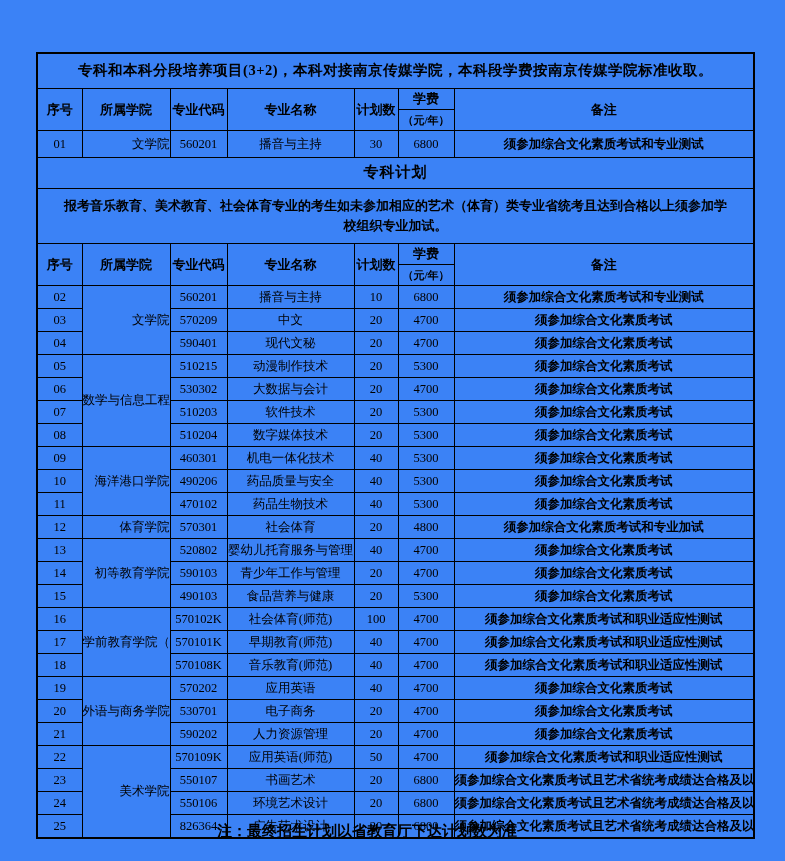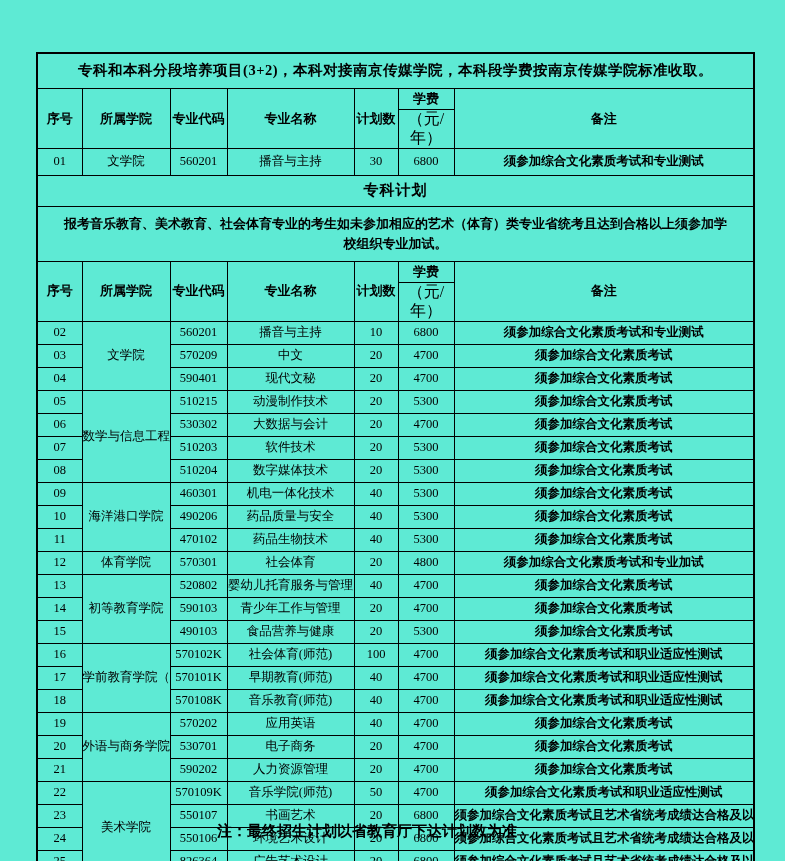--- a/index.html
+++ b/index.html
@@ -1,38 +1,38 @@
 <!DOCTYPE html>
 <html><head>
 <meta charset="utf-8">
 <style>
   html,body { margin:0; padding:0; background:#ffffff; }
   body {
     width:785px; height:861px; overflow:hidden;
     font-family:"Liberation Serif","DejaVu Serif",serif;
     color:#000;
   }
-  .page { position:relative; width:785px; height:861px; background:#5eead4; }
+  .page { position:relative; width:785px; height:861px; background:#3b82f6; }
   table.main {
     position:absolute; left:36px; top:52px; width:717px;
     border-collapse:collapse; table-layout:fixed;
     border:2px solid #000;
   }
   td {
     border:1px solid #000;
     text-align:center; vertical-align:middle;
     padding:0; line-height:1.18;
     overflow:hidden;
   }
   tr.title-row td { height:34px; font-weight:bold; font-size:14.5px; letter-spacing:0.5px; }
   tr.head-top td { height:20px; font-weight:bold; font-size:13px; }
-  tr.head-bot td { height:20px; font-weight:normal; font-size:16px; }
+  tr.head-bot td { height:20px; font-weight:bold; font-size:11px; }
   tr.r td { height:22px; font-size:12.5px; white-space:nowrap; }
   tr.r1 td { height:26px; }
-  td.c-col { font-size:12px; white-space:normal; line-height:1.2; }
+  td.c-col { font-size:12px; white-space:normal; line-height:1.2;text-align:right; }
   td.c-rem { font-size:11.5px;font-weight:bold; }
   tr.sec2-title td { height:30px; font-weight:bold; font-size:15px; letter-spacing:1px;margin-top:24px; }
   tr.note-row td { height:54px; font-weight:bold; font-size:13px; padding:0 20px; white-space:normal; line-height:1.55; }
   .footer {
     position:absolute; left:36px; top:822px; width:662px;
     text-align:center; font-weight:bold; font-size:15px;
     font-family:"Liberation Sans","DejaVu Sans",sans-serif;
   }
 </style>
 </head>
@@ -266,21 +266,21 @@
         <td>人力资源管理</td>
         <td>20</td>
         <td>4700</td>
         <td class="c-rem">须参加综合文化素质考试</td>
       </tr>
 
       <tr class="r">
         <td>22</td>
         <td class="c-col" rowspan="4">美术学院</td>
         <td>570109K</td>
-        <td>音乐学院(师范)</td>
+        <td>应用英语(师范)</td>
         <td>50</td>
         <td>4700</td>
         <td class="c-rem">须参加综合文化素质考试和职业适应性测试</td>
       </tr>
       <tr class="r">
         <td>23</td>
         <td>550107</td>
         <td>书画艺术</td>
         <td>20</td>
         <td>6800</td>

